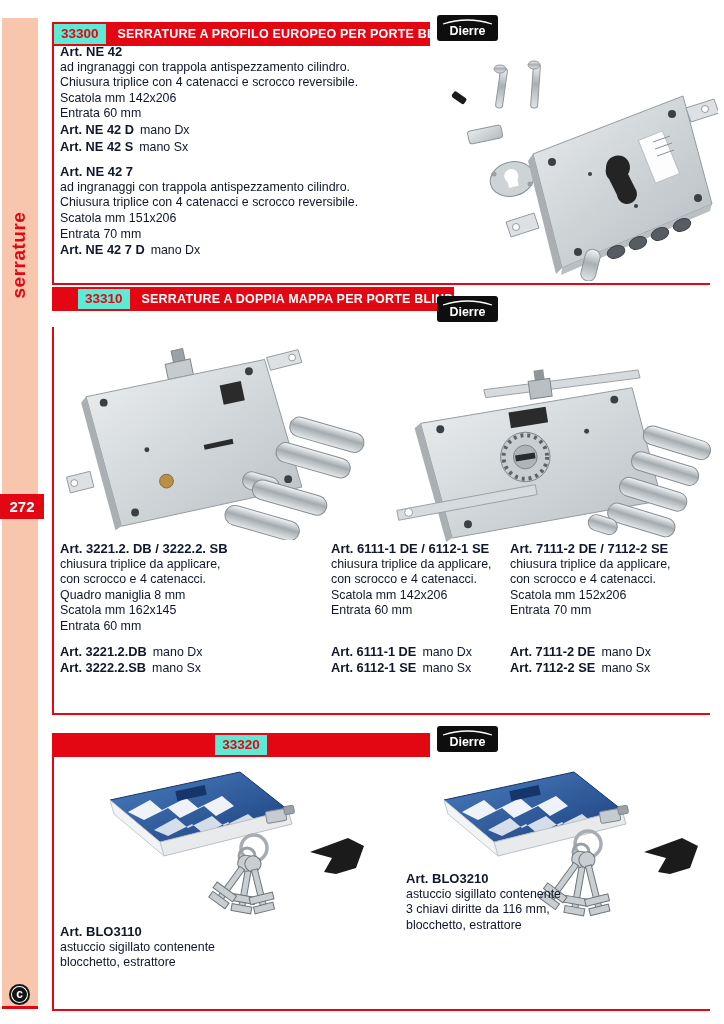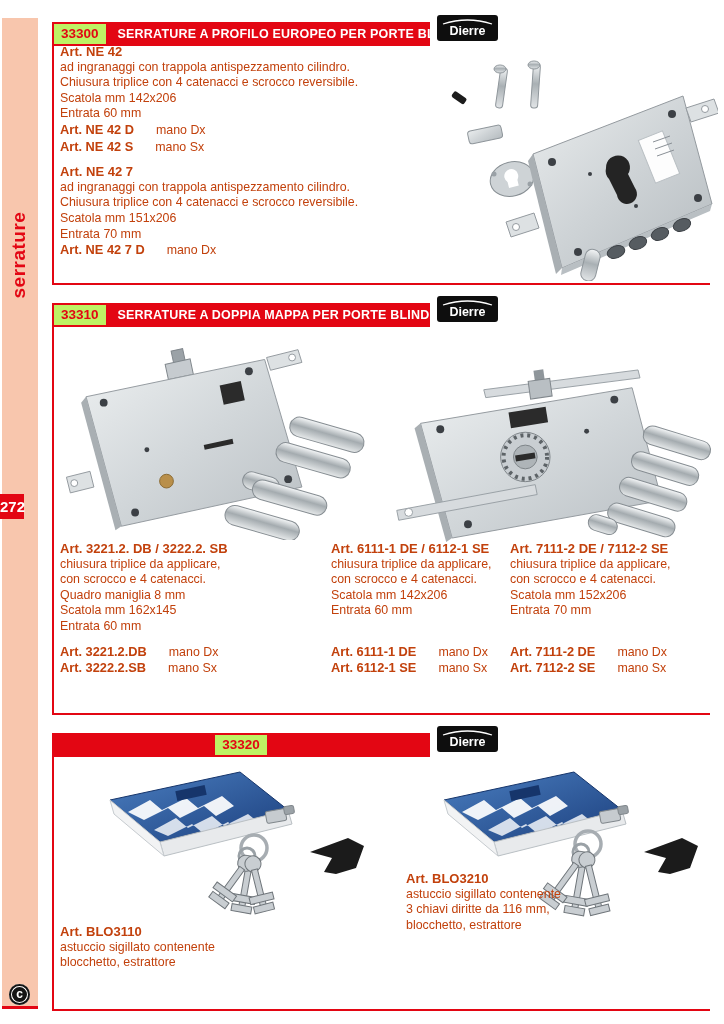--- a/index.html
+++ b/index.html
@@ -6,46 +6,46 @@
   .page{
     position:relative;width:724px;height:1024px;background:#ffffff;
     font-family:"Liberation Sans", sans-serif;color:#1d1d1b;overflow:hidden;
   }
   
   .sidebar{position:absolute;left:2px;top:18px;width:36px;height:988px;
     background:#f8c6ad;border-bottom:3px solid #e30613;}
   .sidebar-label{position:absolute;left:-41px;top:245px;width:120px;height:20px;
     line-height:20px;text-align:center;transform:rotate(-90deg);
     color:#e30613;font-weight:bold;font-size:19px;letter-spacing:.5px;}
-  .page-badge{position:absolute;left:0;top:494px;width:24px;height:25px;
+  .page-badge{position:absolute;left:0;top:494px;width:44px;height:25px;
     background:#e30613;color:#fff;font-weight:bold;font-size:15px;
     text-align:center;line-height:25px;}
   .corner-mark{position:absolute;left:9px;top:984px;width:21px;height:21px;
     border-radius:50%;background:#141414;color:#fff;font-weight:bold;
     font-size:12px;text-align:center;line-height:21px;
     box-shadow:0 0 0 2px #141414 inset, 0 0 0 3px #fff inset;}
   
   .sec-bar{position:absolute;left:52px;width:378px;height:24px;background:#e30613;
     display:flex;align-items:center;}
-  .sec-code{background:#bef264;color:#e30613;font-weight:bold;font-size:13.5px;
+  .sec-code{background:#5eead4;color:#e30613;font-weight:bold;font-size:13.5px;
     margin:2px;padding:1px 7px 2px 7px;line-height:17px;}
   .sec-title{color:#ffffff;font-weight:bold;font-size:12.5px;padding-left:10px;
     letter-spacing:.2px;white-space:nowrap;}
   .dierre{position:absolute;left:437px;width:61px;height:26px;background:#0e0e0e;
     border-radius:3px;}
   .dierre svg{display:block;width:100%;height:100%;}
   .sec-box{position:absolute;left:52px;width:656px;
     border-left:2px solid #e30613;border-bottom:2px solid #e30613;}
   
-  .tblock{position:absolute;font-size:12.4px;line-height:15.6px;color:#c2410c;}
+  .tblock{position:absolute;font-size:12.4px;line-height:15.6px;color:#0f172a;}
   .art-title{font-weight:bold;font-size:13px;}
   .variants{margin-top:0;}
   .variants.gap{margin-top:9px;}
   .variant b{font-weight:bold;font-size:12.8px;}
-  .variant span{margin-left:22px;}
+  .variant span{margin-left:6px;}
   .photo{position:absolute;}
   .photo svg{display:block;width:100%;height:100%;}
 </style>
 </head>
 <body>
 
 <div class="page">
 
   <div class="sidebar"></div>
   <div class="sidebar-label">serrature</div>
@@ -139,21 +139,21 @@
       <g fill="#565c61" stroke="#3c4045">
         <ellipse cx="176" cy="206" rx="9" ry="6" transform="rotate(-20 176 206)"></ellipse>
         <ellipse cx="198" cy="197" rx="9" ry="6" transform="rotate(-20 198 197)"></ellipse>
         <ellipse cx="220" cy="188" rx="9" ry="6" transform="rotate(-20 220 188)"></ellipse>
         <ellipse cx="242" cy="179" rx="9" ry="6" transform="rotate(-20 242 179)"></ellipse>
       </g>
       <rect x="143" y="203" width="15" height="32" rx="7" transform="rotate(14 150 219)" fill="url(#pa-chr)" stroke="#8f969b"></rect>
     </svg>
   </div>
 
-  <div class="sec-bar" style="top:303px;">
+  <div class="sec-bar" style="top:287px;padding-left:24px;">
     <span class="sec-code">33310</span>
     <span class="sec-title">SERRATURE A DOPPIA MAPPA PER PORTE BLINDATE</span>
   </div>
   <div class="dierre" style="top:296px;">
     <svg viewBox="0 0 61 26">
       <path d="M6 9 Q30.5 1 55 9" stroke="#ffffff" stroke-width="1.3" fill="none"></path>
       <text x="30.5" y="20" text-anchor="middle" fill="#ffffff" font-size="12.5" font-weight="bold">Dierre</text>
     </svg>
   </div>
   <div class="sec-box" style="top:327px;height:386px;"></div>

